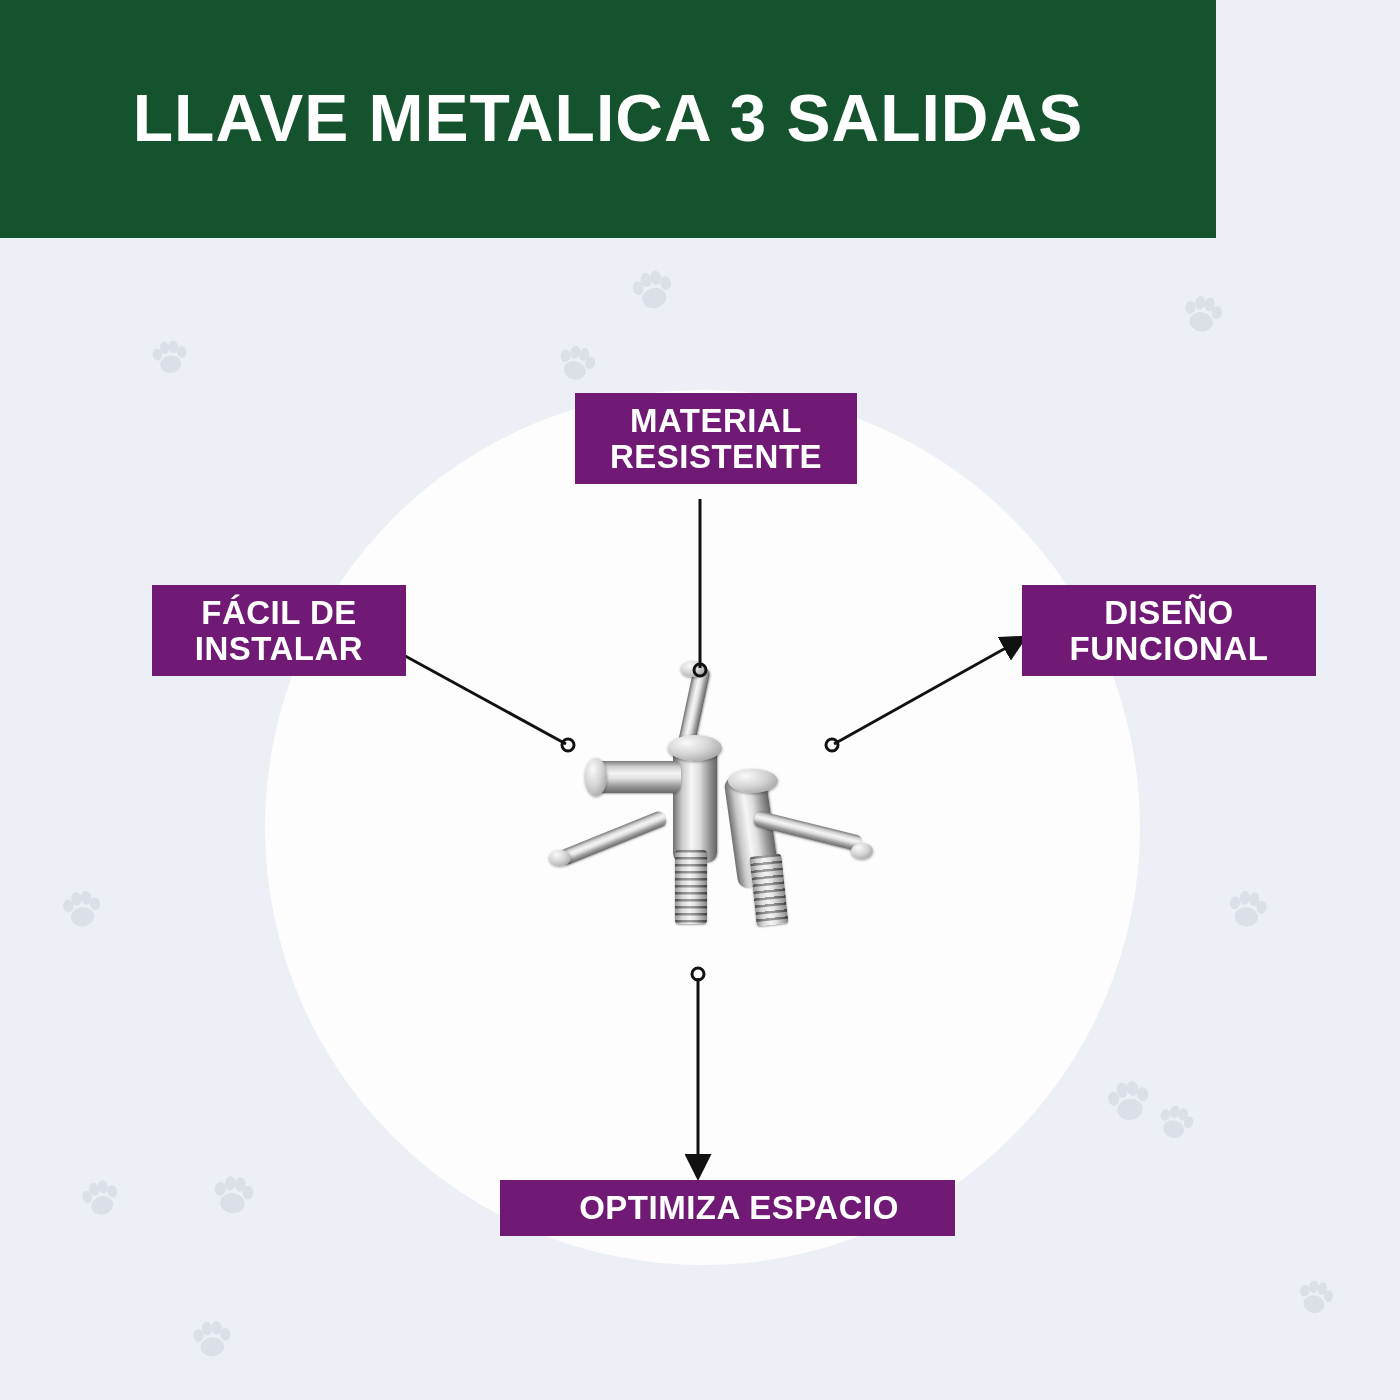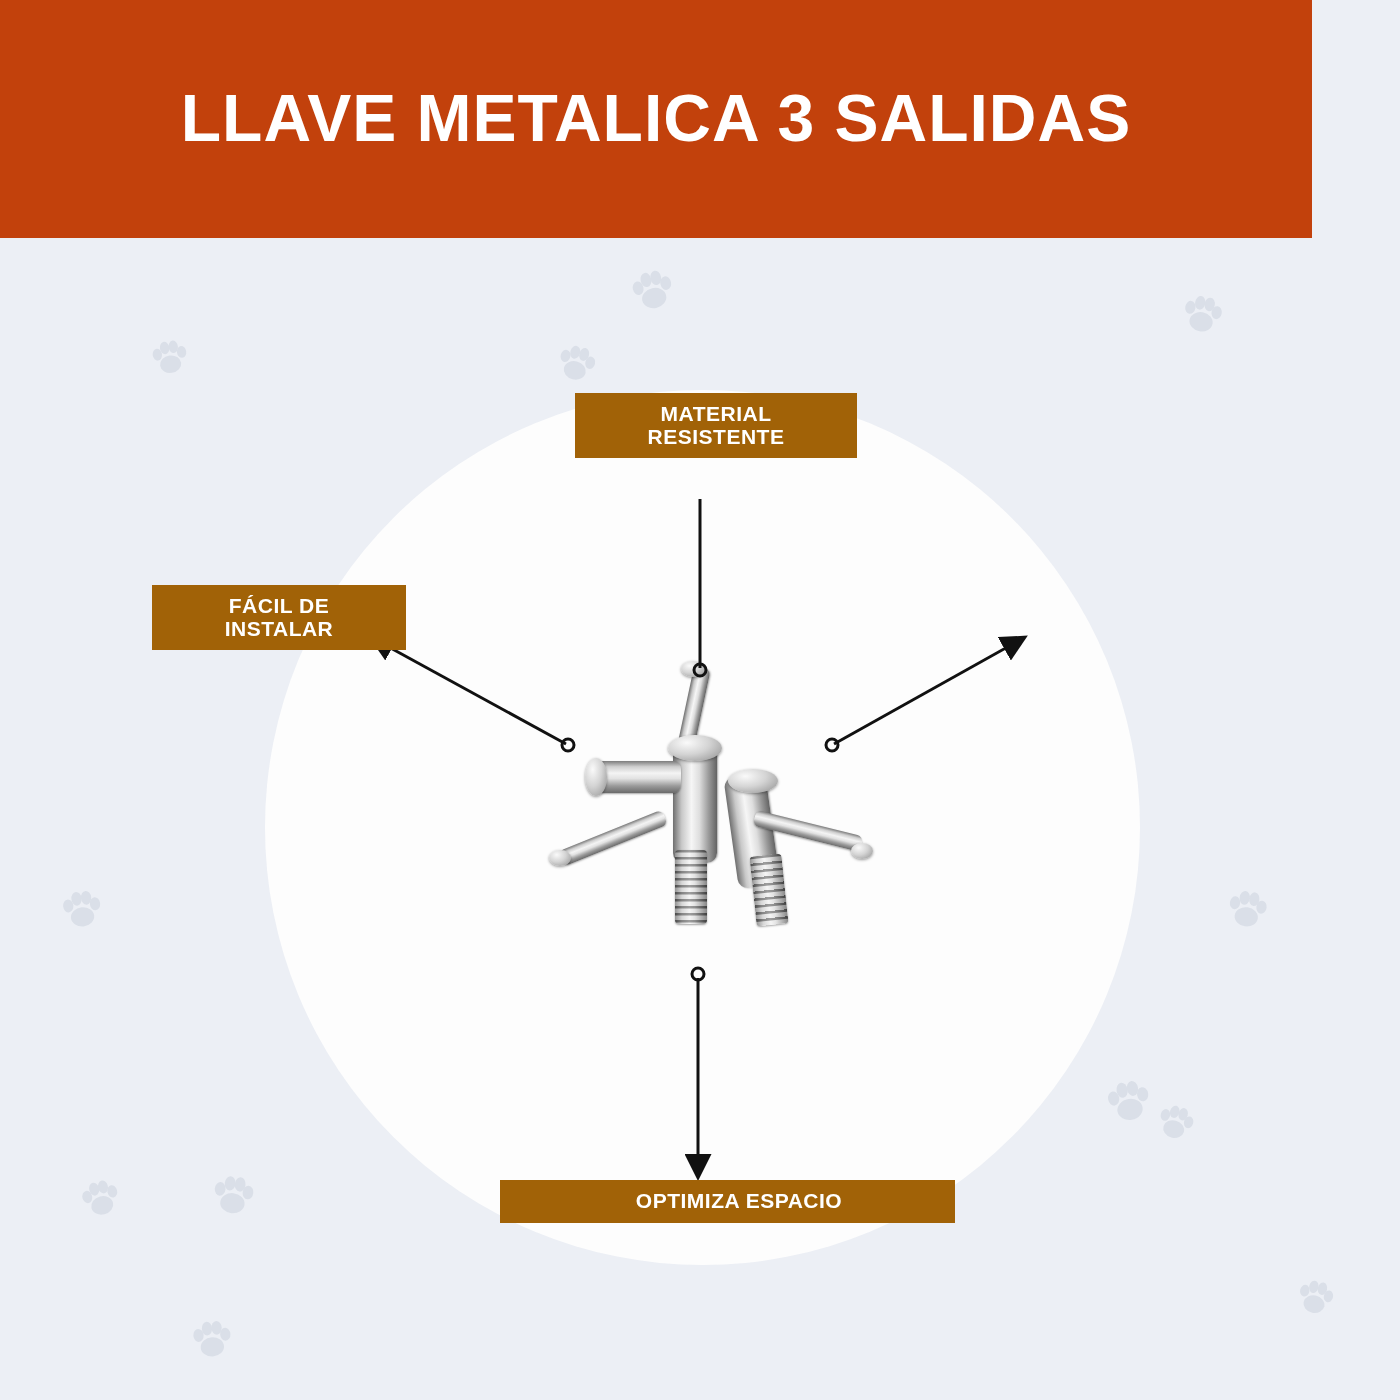--- a/index.html
+++ b/index.html
@@ -18,23 +18,23 @@
     width: 1400px;
     height: 1400px;
     background: #eceff5;
     overflow: hidden;
   }
   
   #header-bar {
     position: absolute;
     left: 0;
     top: 0;
-    width: 1312px;
+    width: 1216px;
     height: 238px;
-    background: #c2410c;
+    background: #14532d;
     display: flex;
     align-items: center;
     justify-content: center;
   }
   #header-title {
     color: #ffffff;
     font-size: 66px;
     font-weight: bold;
     letter-spacing: 1px;
     text-align: center;
@@ -97,24 +97,24 @@
     position: absolute;
     background:
       repeating-linear-gradient(to bottom, rgba(0,0,0,0.35) 0px, rgba(0,0,0,0.35) 2px, rgba(255,255,255,0.25) 3px, rgba(255,255,255,0.25) 7px),
       linear-gradient(to right, #707070 0%, #cbcbcb 22%, #f2f2f2 45%, #d9d9d9 62%, #8f8f8f 85%, #5e5e5e 100%);
     border-radius: 4px;
     box-shadow: 0 1px 2px rgba(0,0,0,0.35);
   }
   
   .label {
     position: absolute;
-    background: #a16207;
+    background: #701a75;
     color: #ffffff;
     font-weight: bold;
-    font-size: 21px;
+    font-size: 33px;
     line-height: 1.08;
     padding: 10px 16px;
     text-align: center;
     letter-spacing: 0.5px;
     white-space: pre-line;
     font-family: "Liberation Sans", sans-serif;
   }
   #label-material { left: 575px; top: 393px; width: 250px; }
   #label-facil    { left: 152px; top: 585px; width: 222px; text-align: center; }
   #label-diseno   { left: 1022px; top: 585px; width: 262px; }
@@ -273,15 +273,17 @@
     <g>
       <path d="M698,978 L698,1172" stroke="#111111" stroke-width="3" fill="none" marker-end="url(#arrow)"></path>
       <circle cx="698" cy="974" r="6" fill="none" stroke="#111111" stroke-width="3"></circle>
     </g>
   </svg>
 
   <div class="label" id="label-material">MATERIAL
 RESISTENTE</div>
   <div class="label" id="label-facil">FÁCIL DE
 INSTALAR</div>
+  <div class="label" id="label-diseno">DISEÑO
+FUNCIONAL</div>
   <div class="label" id="label-optimiza">OPTIMIZA ESPACIO</div>
 
 </div>
 
 </body></html>

